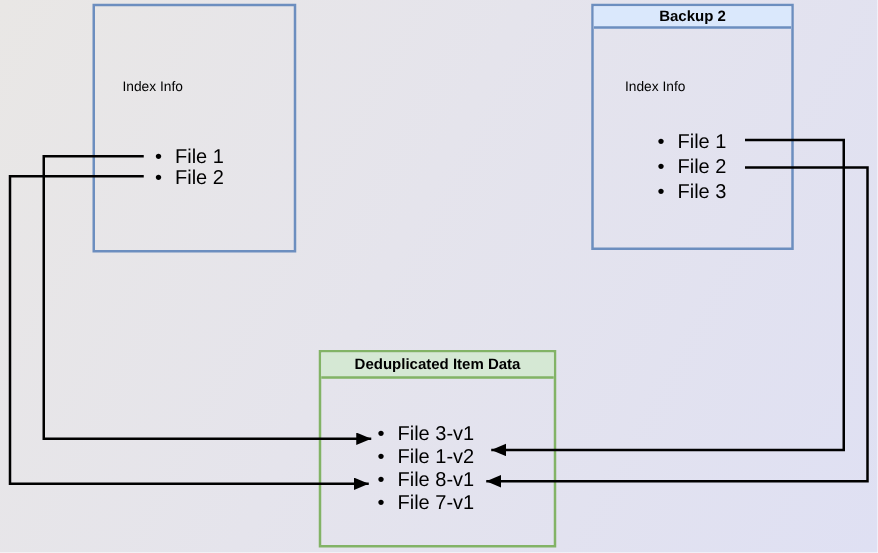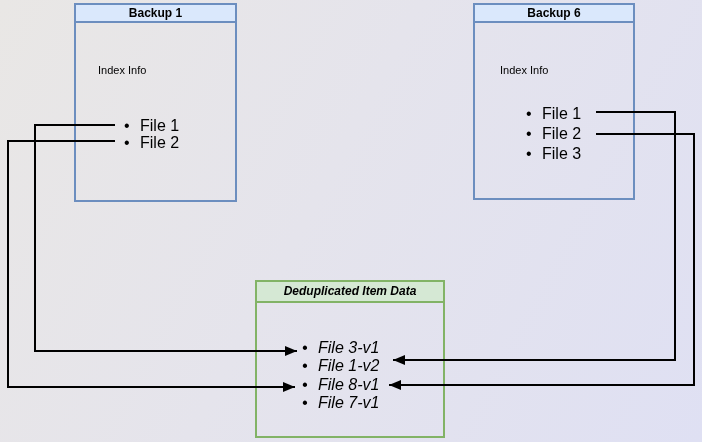--- a/index.html
+++ b/index.html
@@ -47,54 +47,53 @@
     left: 0; top: 0;
     pointer-events: none;
   }
 </style>
 </head>
 <body>
 
 <div class="canvas">
 
   <div class="box blue" style="left:74px; top:3px; width:163px; height:199px;">
-    <div class="box-header">Backup 1</div>
     <div class="subtitle" style="left:22px; top:56px;">Index Info</div>
     <div class="filelist" id="b1-list" style="left:48px; top:112px;">
       <div class="li">
         <span class="dot">•</span>
         <span>File 1</span>
       </div>
       <div class="li">
         <span class="dot">•</span>
         <span>File 2</span>
       </div>
     </div>
   </div>
 
   <div class="box blue" style="left:473px; top:3px; width:162px; height:197px;">
-    <div class="box-header">Backup 6</div>
+    <div class="box-header">Backup 2</div>
     <div class="subtitle" style="left:25px; top:56px;">Index Info</div>
     <div class="filelist" id="b2-list" style="left:51px; top:99px;">
       <div class="li">
         <span class="dot">•</span>
         <span>File 1</span>
       </div>
       <div class="li">
         <span class="dot">•</span>
         <span>File 2</span>
       </div>
       <div class="li">
         <span class="dot">•</span>
         <span>File 3</span>
       </div>
     </div>
   </div>
 
-  <div class="box green" style="left:255px; top:280px; width:190px; height:158px;font-style:italic;">
+  <div class="box green" style="left:255px; top:280px; width:190px; height:158px;">
     <div class="box-header">Deduplicated Item Data</div>
     <div class="filelist" id="dd-list" style="left:45px; top:57px;">
       <div class="li">
         <span class="dot">•</span>
         <span>File 3-v1</span>
       </div>
       <div class="li">
         <span class="dot">•</span>
         <span>File 1-v2</span>
       </div>

